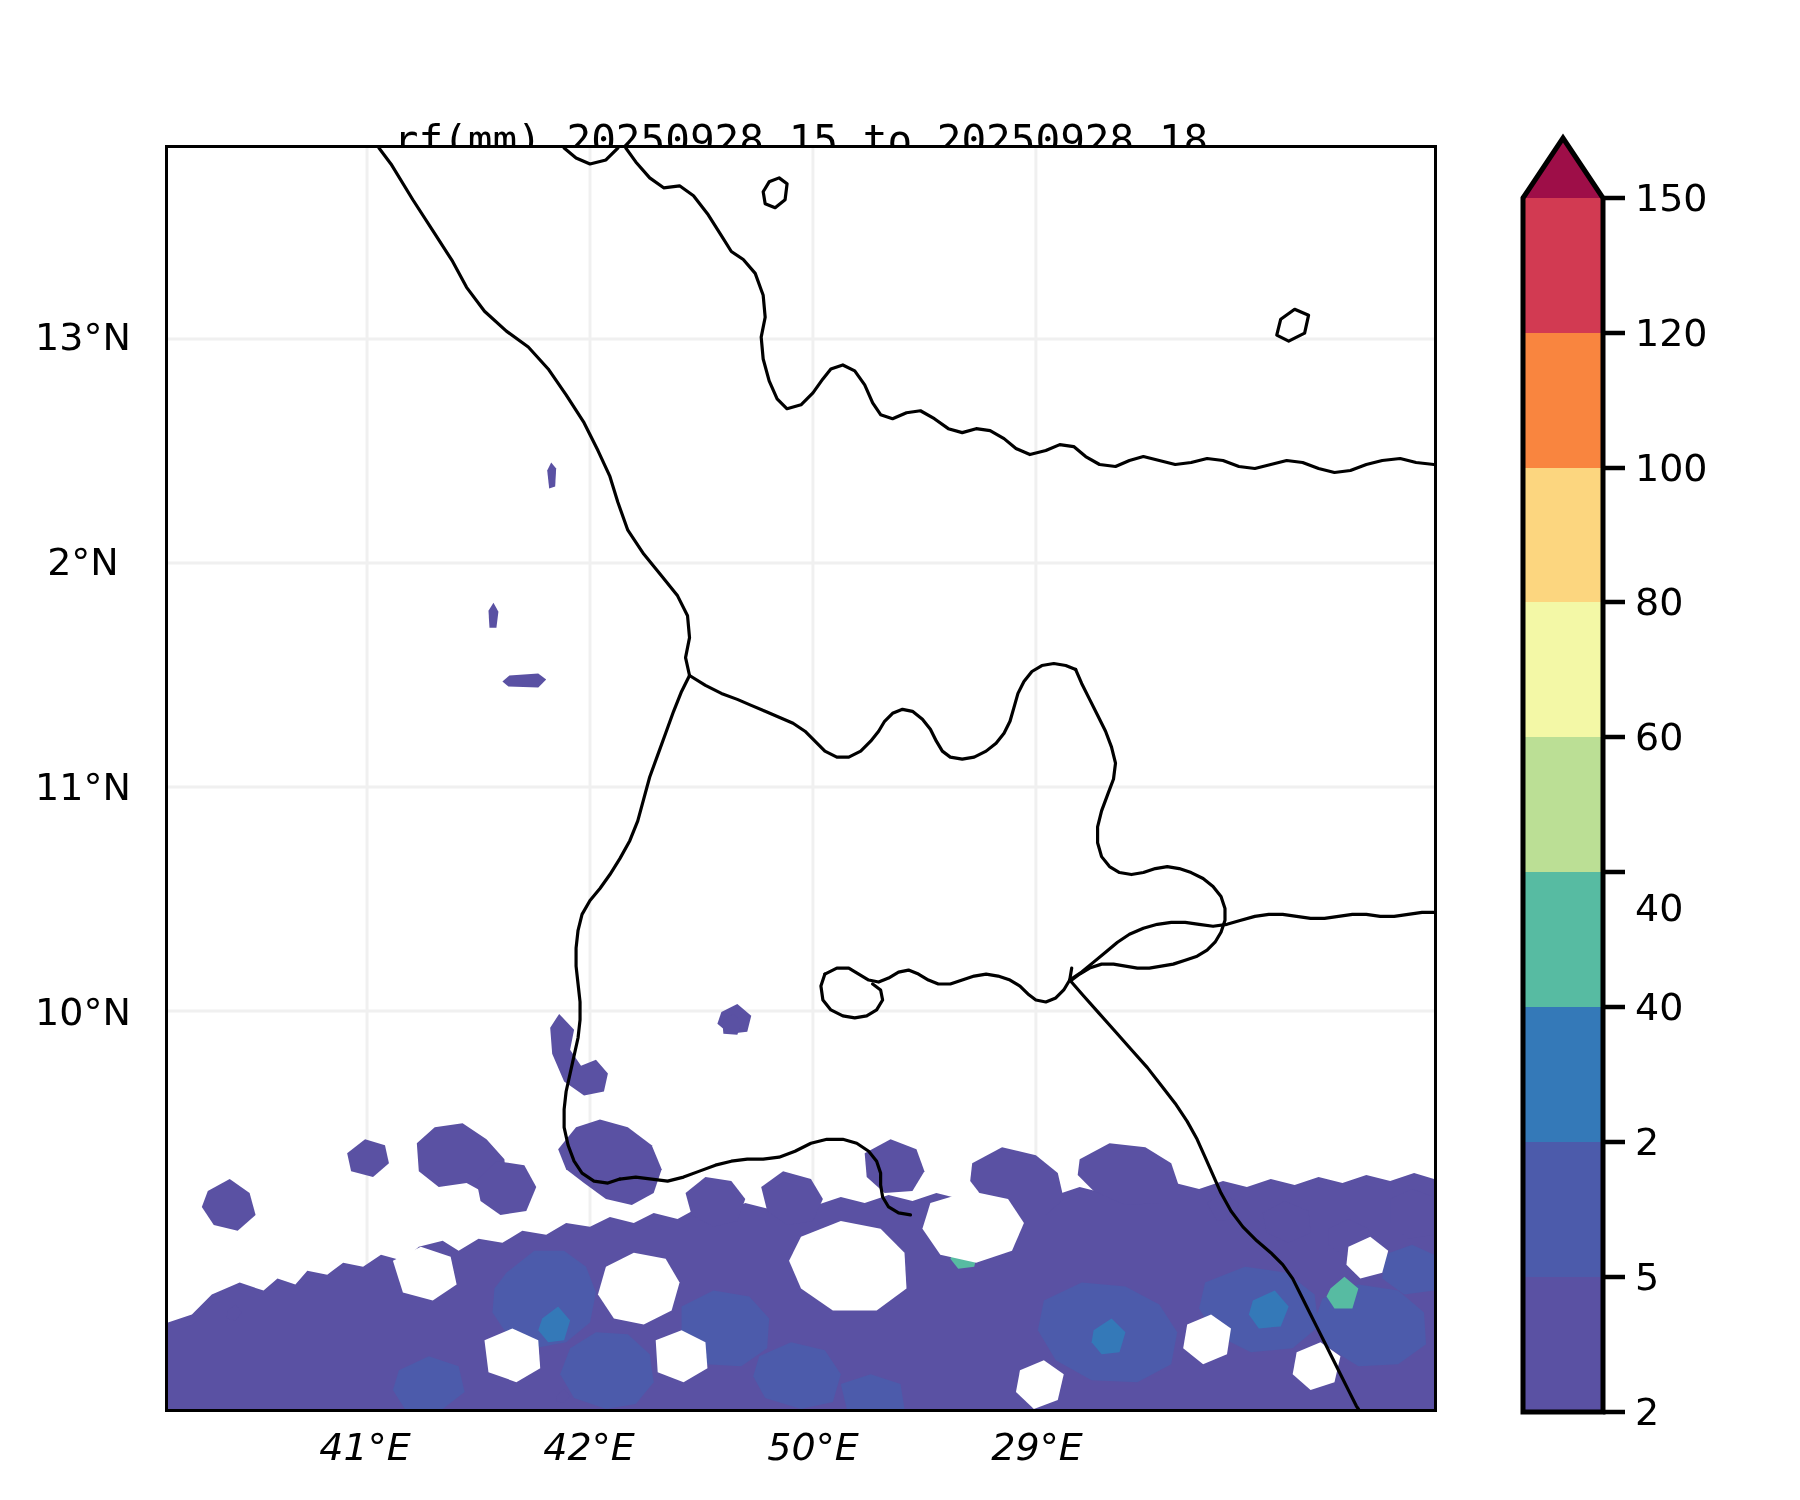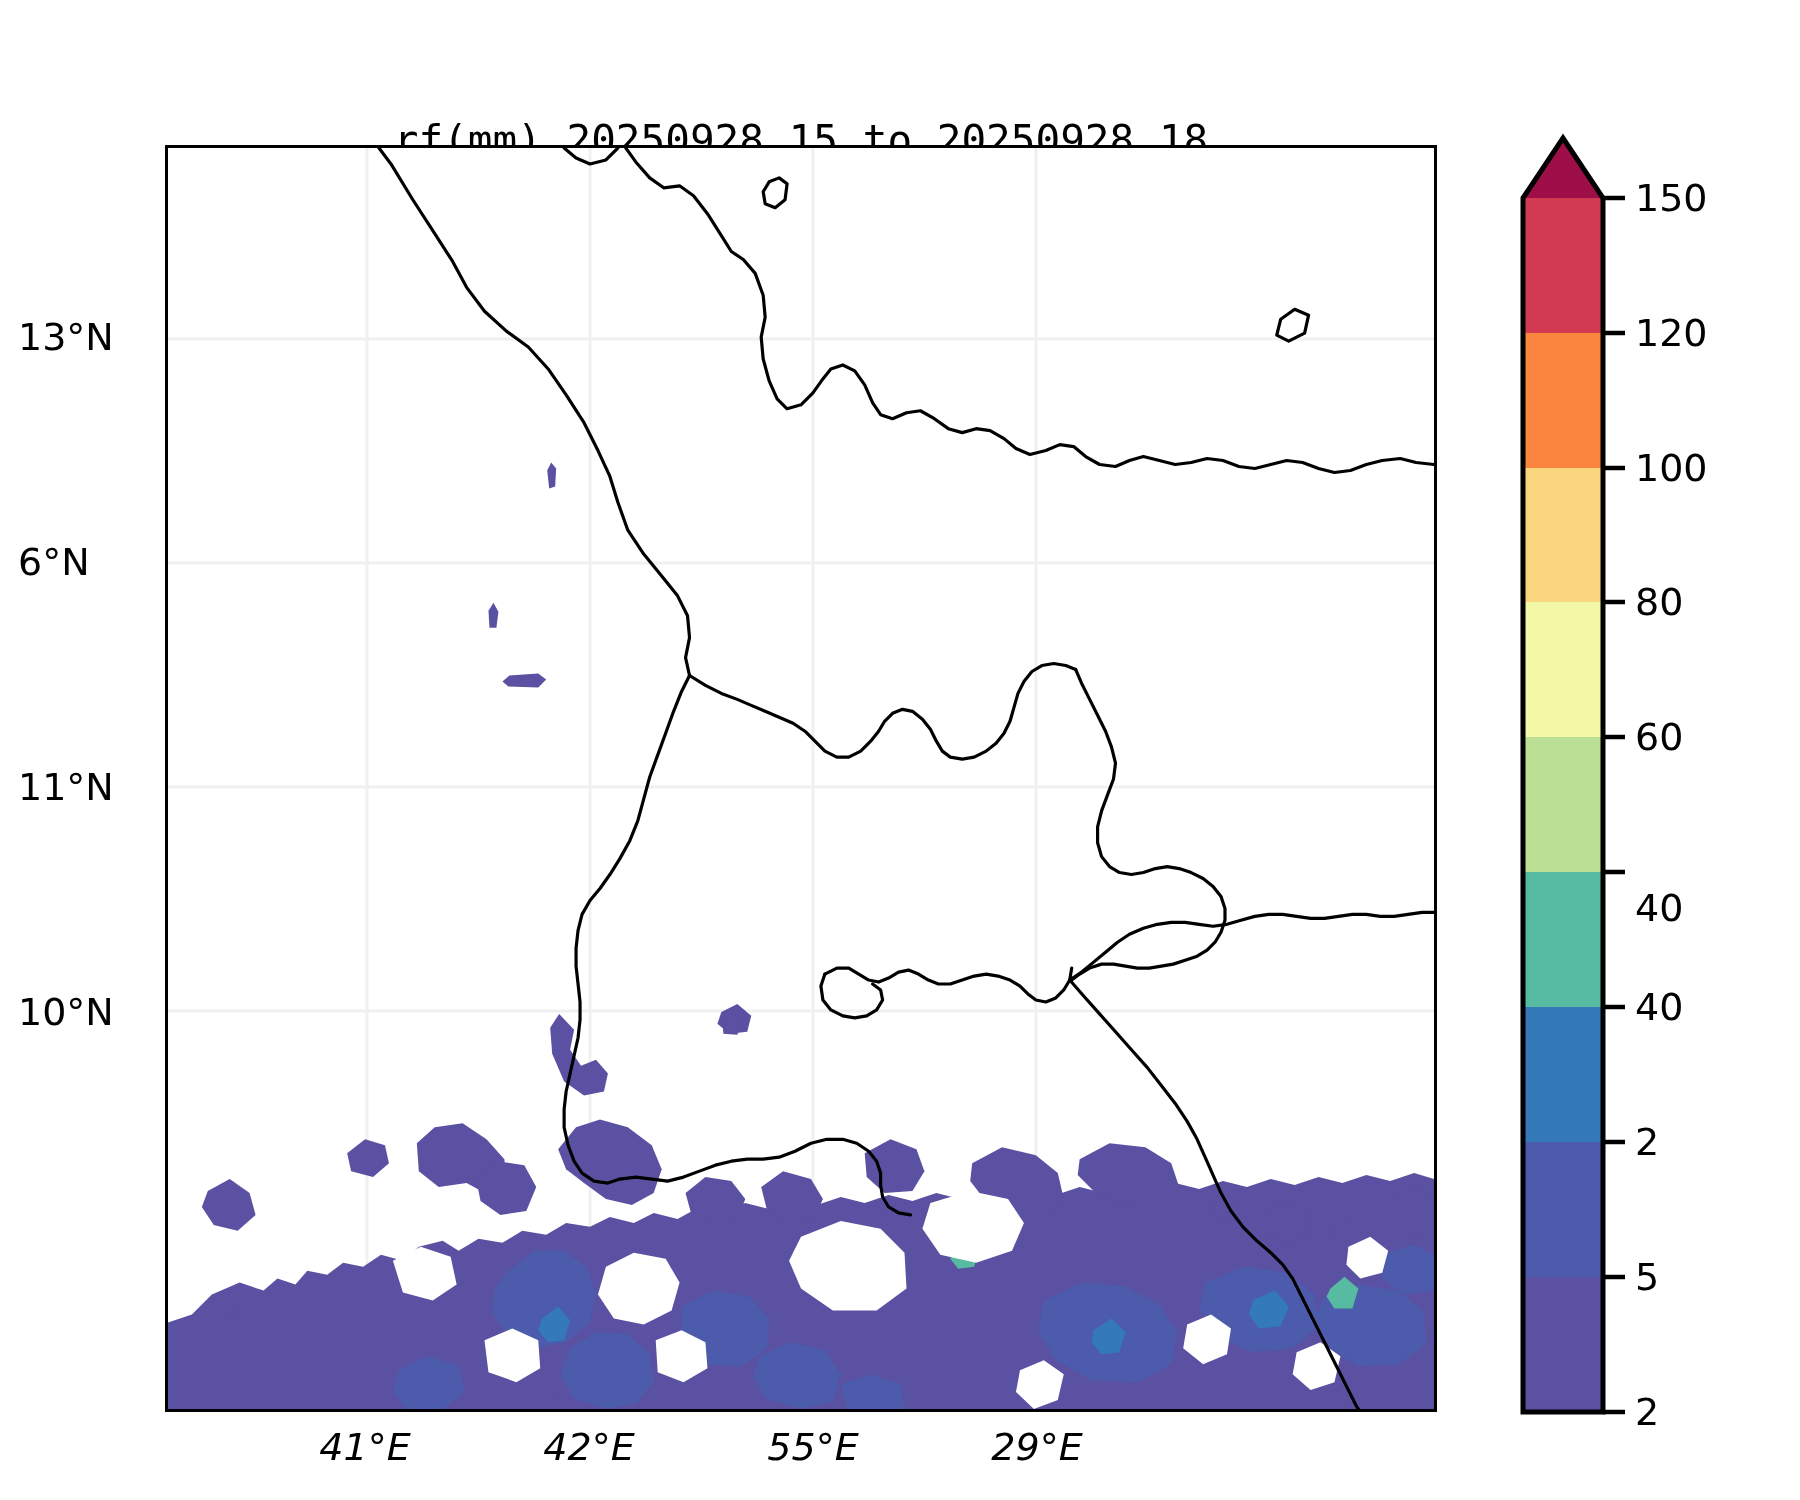--- a/index.html
+++ b/index.html
@@ -55,21 +55,21 @@
     position: absolute;
     left: 0; top: 0;
     width: 100%;
     height: 100%;
     display: block;
   }
   .ylab {
     position: absolute;
     left: 18px;
     width: 130px;
-    text-align: left;
+    text-align: center;
     font-size: 38px;
     color: #000;
     font-family: "DejaVu Sans", sans-serif;
     transform: translateY(-50%);
     white-space: nowrap;
   }
   .xlab {
     position: absolute;
     top: 1425px;
     width: 200px;
@@ -304,27 +304,27 @@
                  L980 784 L994 780 L1008 778 L1022 778 L1036 780
                  L1050 782 L1064 780 L1078 776 L1092 772 L1106 770
                  L1120 770 L1134 772 L1148 774 L1162 774 L1176 772
                  L1190 770 L1204 770 L1218 772 L1232 772 L1246 770
                  L1260 768 L1272 768"></path>
       </g>
     </svg>
   </div>
 
   <div class="ylab" style="top:337px">13°N</div>
-  <div class="ylab" style="top:562px">6°N</div>
+  <div class="ylab" style="top:562px">2°N</div>
   <div class="ylab" style="top:787px">11°N</div>
   <div class="ylab" style="top:1012px">10°N</div>
 
   <div class="xlab" style="left:365px">41°E</div>
   <div class="xlab" style="left:589px">42°E</div>
-  <div class="xlab" style="left:813px">55°E</div>
+  <div class="xlab" style="left:813px">50°E</div>
   <div class="xlab" style="left:1037px">29°E</div>
 
   <div id="colorbar-wrap">
     <svg id="cbar-svg" viewBox="0 0 290 1290" preserveAspectRatio="none">
 
       <g stroke="none">
         <rect x="8" y="1147" width="80" height="135" fill="#5a51a3"></rect>
         <rect x="8" y="1012" width="80" height="135" fill="#4c5bab"></rect>
         <rect x="8" y="877" width="80" height="135" fill="#3479b8"></rect>
         <rect x="8" y="742" width="80" height="135" fill="#57bba2"></rect>

